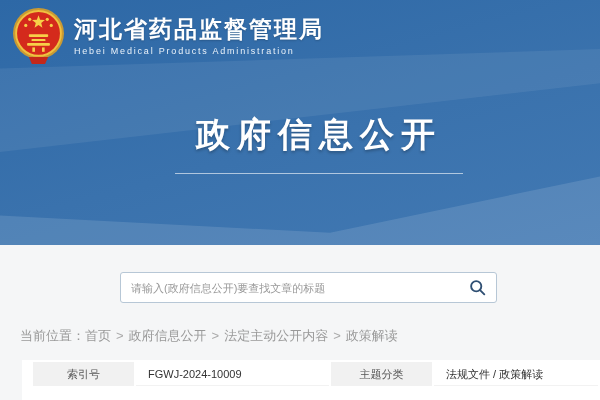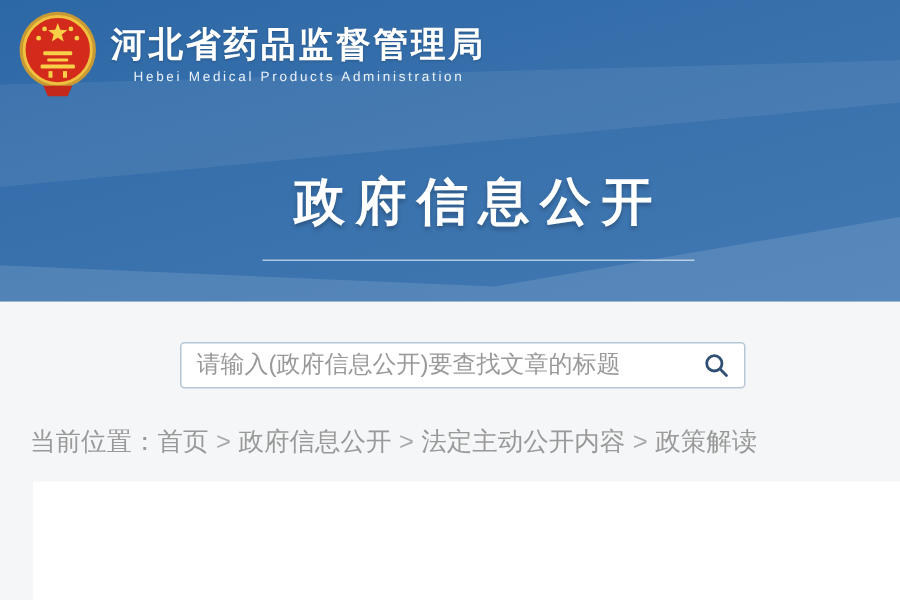--- a/index.html
+++ b/index.html
@@ -3,21 +3,21 @@
 <meta charset="utf-8">
 <style>
   html,body{margin:0;padding:0;}
   body{
     width:600px;height:400px;overflow:hidden;position:relative;
     font-family:"Liberation Sans","DejaVu Sans",sans-serif;
     background:#f5f6f7;
   }
   
   .banner{
-    position:relative;height:201px;overflow:hidden;
+    position:relative;height:245px;overflow:hidden;
     background:linear-gradient(165deg,#2d68a6 0%,#3a72ad 55%,#4279b3 100%);
   }
   .wave1{
     position:absolute;left:0;top:0;width:100%;height:100%;
     background:rgba(255,255,255,0.07);
     clip-path:polygon(0 28%,100% 20%,100% 34%,0 62%);
     pointer-events:none;
   }
   .wave2{
     position:absolute;left:0;top:0;width:100%;height:100%;
@@ -27,21 +27,21 @@
   }
   .logo-row{
     position:absolute;top:7px;left:12px;
     display:flex;align-items:center;gap:9px;z-index:2;cursor:pointer;
   }
   .logo-text .cn{
     color:#fff;font-size:23px;font-weight:bold;letter-spacing:2px;line-height:1.2;
     text-shadow:0 1px 2px rgba(0,0,0,0.2);
   }
   .logo-text .en{
-    color:#eaf2fa;font-size:9px;letter-spacing:1.8px;margin-top:3px;margin-left:15px;
+    color:#eaf2fa;font-size:9px;letter-spacing:1.8px;margin-top:3px;
   }
   .banner-title-wrap{
     position:absolute;top:112px;left:0;width:100%;text-align:center;
     transform:translateX(19px);z-index:2;
   }
   .banner-title{
     margin:0;color:#fff;font-size:34px;font-weight:bold;letter-spacing:7px;
     text-shadow:0 2px 3px rgba(0,0,0,0.25);
   }
   .banner-underline{
@@ -50,31 +50,31 @@
   }
   
   .search-section{padding-top:27px;background:#f5f6f7;}
   .search-box{
     margin-left:120px;width:377px;height:31px;box-sizing:border-box;
     background:#fff;border:1px solid #b7c7d6;border-radius:3px;
     display:flex;align-items:center;
   }
   .search-box input{
     flex:1;border:none;outline:none;background:transparent;
-    font-size:16px;color:#333;padding:0 10px;
+    font-size:11px;color:#333;padding:0 10px;
     font-family:"Liberation Sans","DejaVu Sans",sans-serif;
   }
   .search-box input::placeholder{color:#999;}
   .search-btn{
     width:38px;height:100%;border:none;background:transparent;cursor:pointer;
     display:flex;align-items:center;justify-content:center;padding:0;
   }
   
   .breadcrumb{
-    margin:24px 0 0 20px;font-size:17px;color:#999;
+    margin:24px 0 0 20px;font-size:13px;color:#999;
   }
   .breadcrumb a{color:#999;text-decoration:none;cursor:pointer;}
   .breadcrumb .sep{margin:0 5px;color:#aaa;}
   
   .card{
     margin:15px 0 0 22px;width:calc(100% - 22px);background:#fff;
     min-height:120px;
   }
   table.info-table{
     border-collapse:separate;border-spacing:2px;
@@ -146,15 +146,21 @@
 
 <main class="card">
   <table class="info-table">
     <colgroup>
         <col class="c1">
         <col class="c2">
         <col class="c3">
         <col class="c4">
       </colgroup>
     <tbody>
+        <tr>
+      <td class="label">索引号</td>
+      <td class="value">FGWJ-2024-10009</td>
+      <td class="label">主题分类</td>
+      <td class="value">法规文件 / 政策解读</td>
+    </tr>
   </tbody>
     </table>
 </main>
 
 </body></html>

